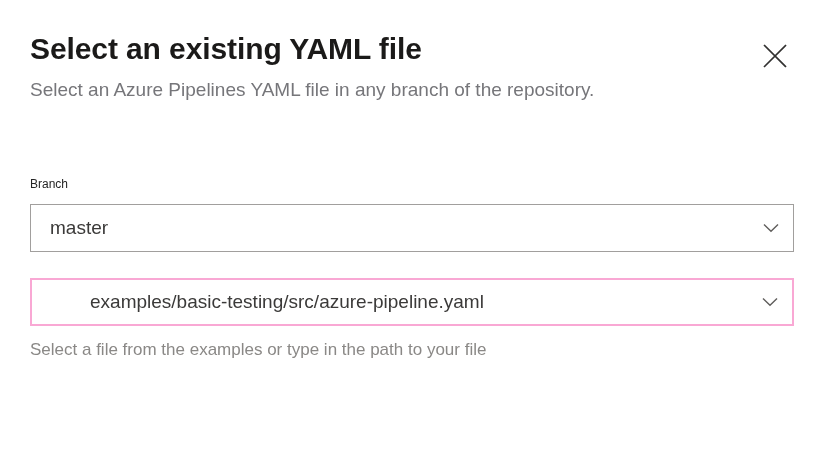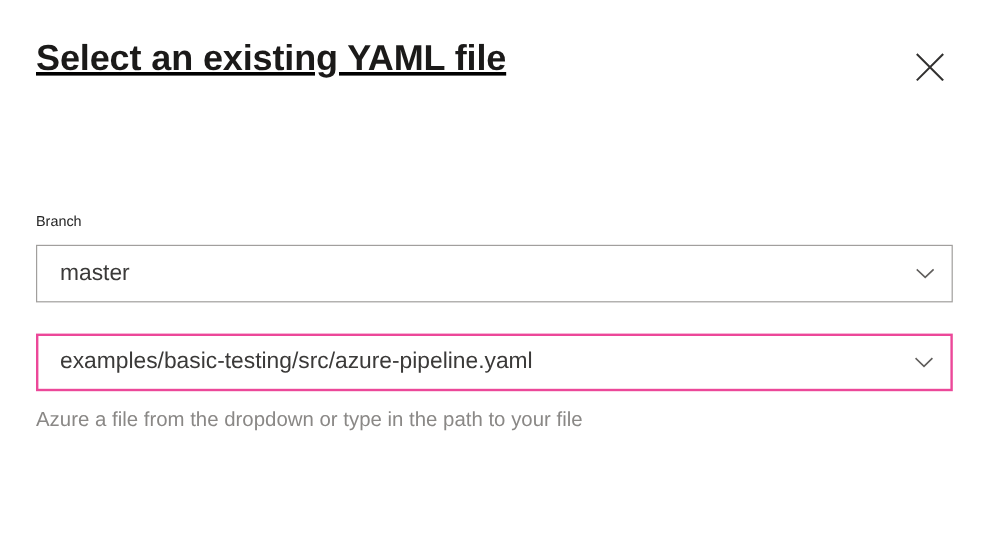--- a/index.html
+++ b/index.html
@@ -23,21 +23,20 @@
     background: #ffffff;
     box-sizing: border-box;
   }
 
   
   .panel-header {
     position: absolute;
     left: 30px;
     top: 30px;
     right: 30px;
-    text-decoration: underline;
   }
 
   .panel-title {
     font-size: 30px;
     font-weight: 600;
     line-height: 38px;
     color: #1b1a19;
     letter-spacing: -0.1px;
     margin: 0;
     padding: 0;
@@ -98,21 +97,22 @@
     height: 48px;
     background: #ffffff;
     display: flex;
     cursor: pointer;
   }
 
   .combo--rest {
     border: 1px solid #a19f9d;
   }
   .combo--focused {
-    border: 2px solid #ec4899;
+    border: 2px solid #f9a8d4;
+    padding-left: 40px;
   }
 
   .combo-value {
     flex: 1 1 auto;
     font-size: 19px;
     line-height: 24px;
     color: #3b3a39;
     padding-left: 19px;
     padding-right: 12px;
     white-space: nowrap;
@@ -147,20 +147,21 @@
     color: #8a8886;
   }
 </style>
 </head>
 <body>
 
 <div class="panel">
 
   <div class="panel-header">
     <h1 class="panel-title">Select an existing YAML file</h1>
+    <p class="panel-subtitle">Select an Azure Pipelines YAML file in any branch of the repository.</p>
   </div>
 
   <button class="close-button">
     <span>
       <svg width="30" height="30" viewBox="0 0 30 30" aria-hidden="true">
         <path d="M4.6 4.6 L25.4 25.4 M25.4 4.6 L4.6 25.4" stroke="#323130" stroke-width="1.7" fill="none" stroke-linecap="square"></path>
       </svg>
     </span>
   </button>
 
@@ -184,17 +185,17 @@
       <div class="combo combo--focused">
         <input class="combo-value" type="text" value="examples/basic-testing/src/azure-pipeline.yaml" style="">
         <button class="combo-chevron">
           <span>
             <svg width="22" height="22" viewBox="0 0 22 22" aria-hidden="true">
               <path d="M4.5 8 L11 14.2 L17.5 8" stroke="#605e5c" stroke-width="1.4" fill="none" stroke-linecap="square"></path>
             </svg>
           </span>
         </button>
       </div>
-      <p class="field-help">Azure a file from the dropdown or type in the path to your file</p>
+      <p class="field-help">Select a file from the examples or type in the path to your file</p>
     </div>
 
   </div>
 </div>
 
 </body></html>

